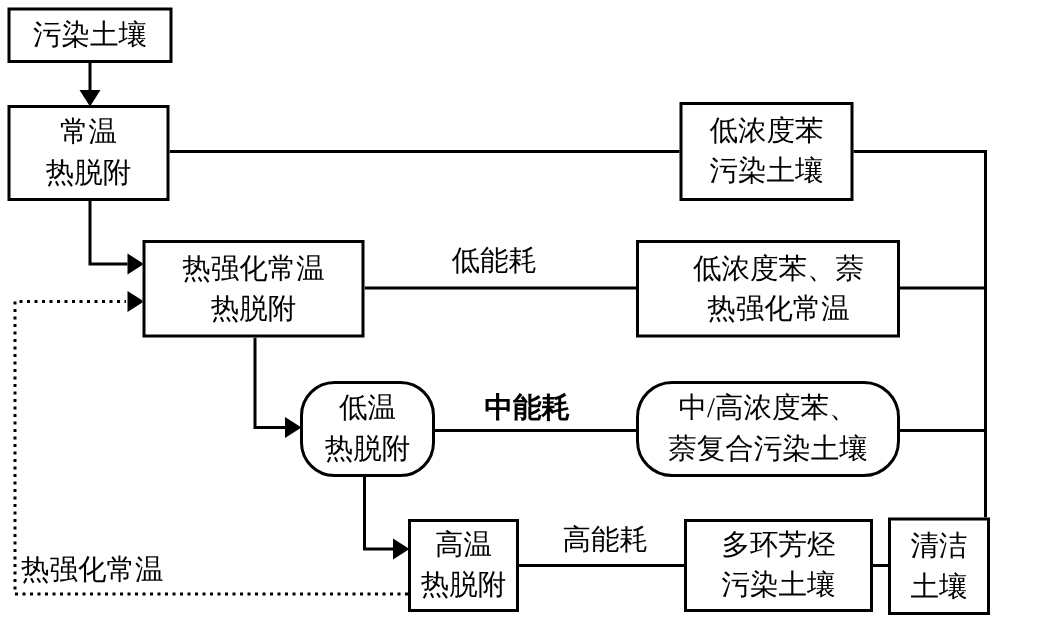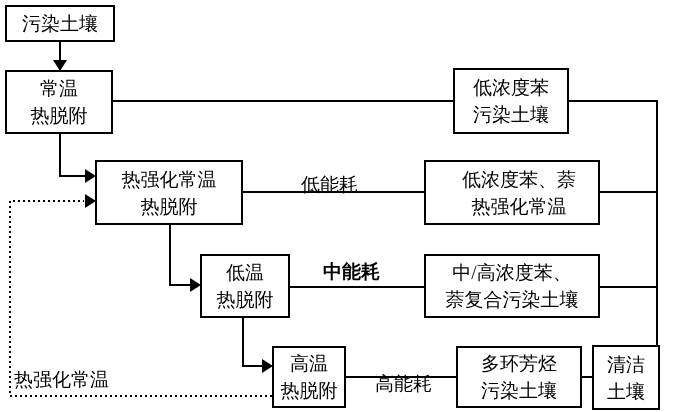--- a/index.html
+++ b/index.html
@@ -88,46 +88,46 @@
   <div class="node" style="left:95px; top:160px; width:148px; height:65px;">
     <span>热强化常温</span>
     <span>热脱附</span>
   </div>
 
   <div class="node" style="left:424px; top:160px; width:176px; height:65px;padding-left:14px;">
     <span>低浓度苯、萘</span>
     <span>热强化常温</span>
   </div>
 
-  <div class="node" style="left:200px; top:254px; width:90px; height:64px;">
+  <div class="node" style="left:200px; top:254px; width:90px; height:64px;border-radius:23px;">
     <span>低温</span>
     <span>热脱附</span>
   </div>
 
-  <div class="node" style="left:424px; top:254px; width:176px; height:64px;">
+  <div class="node" style="left:424px; top:254px; width:176px; height:64px;border-radius:24px;">
     <span>中/高浓度苯、</span>
     <span>萘复合污染土壤</span>
   </div>
 
   <div class="node" style="left:272px; top:346px; width:74px; height:62px;">
     <span>高温</span>
     <span>热脱附</span>
   </div>
 
   <div class="node" style="left:456px; top:346px; width:126px; height:62px;text-align:right;">
     <span>多环芳烃</span>
     <span>污染土壤</span>
   </div>
 
   <div class="node" style="left:592px; top:345px; width:68px; height:65px;">
     <span>清洁</span>
     <span>土壤</span>
   </div>
 
-  <div class="edge-label" style="left:301px; top:172px;">低能耗</div>
+  <div class="edge-label" style="left:301px; top:161px;">低能耗</div>
 
   <div class="edge-label" style="left:323px; top:259px;font-weight:bold;">中能耗</div>
 
-  <div class="edge-label" style="left:375px; top:347px;margin-top:24px;">高能耗</div>
+  <div class="edge-label" style="left:375px; top:347px;">高能耗</div>
 
   <div class="edge-label" style="left:14px; top:367px;">热强化常温</div>
 
 </div>
 
 </body></html>

